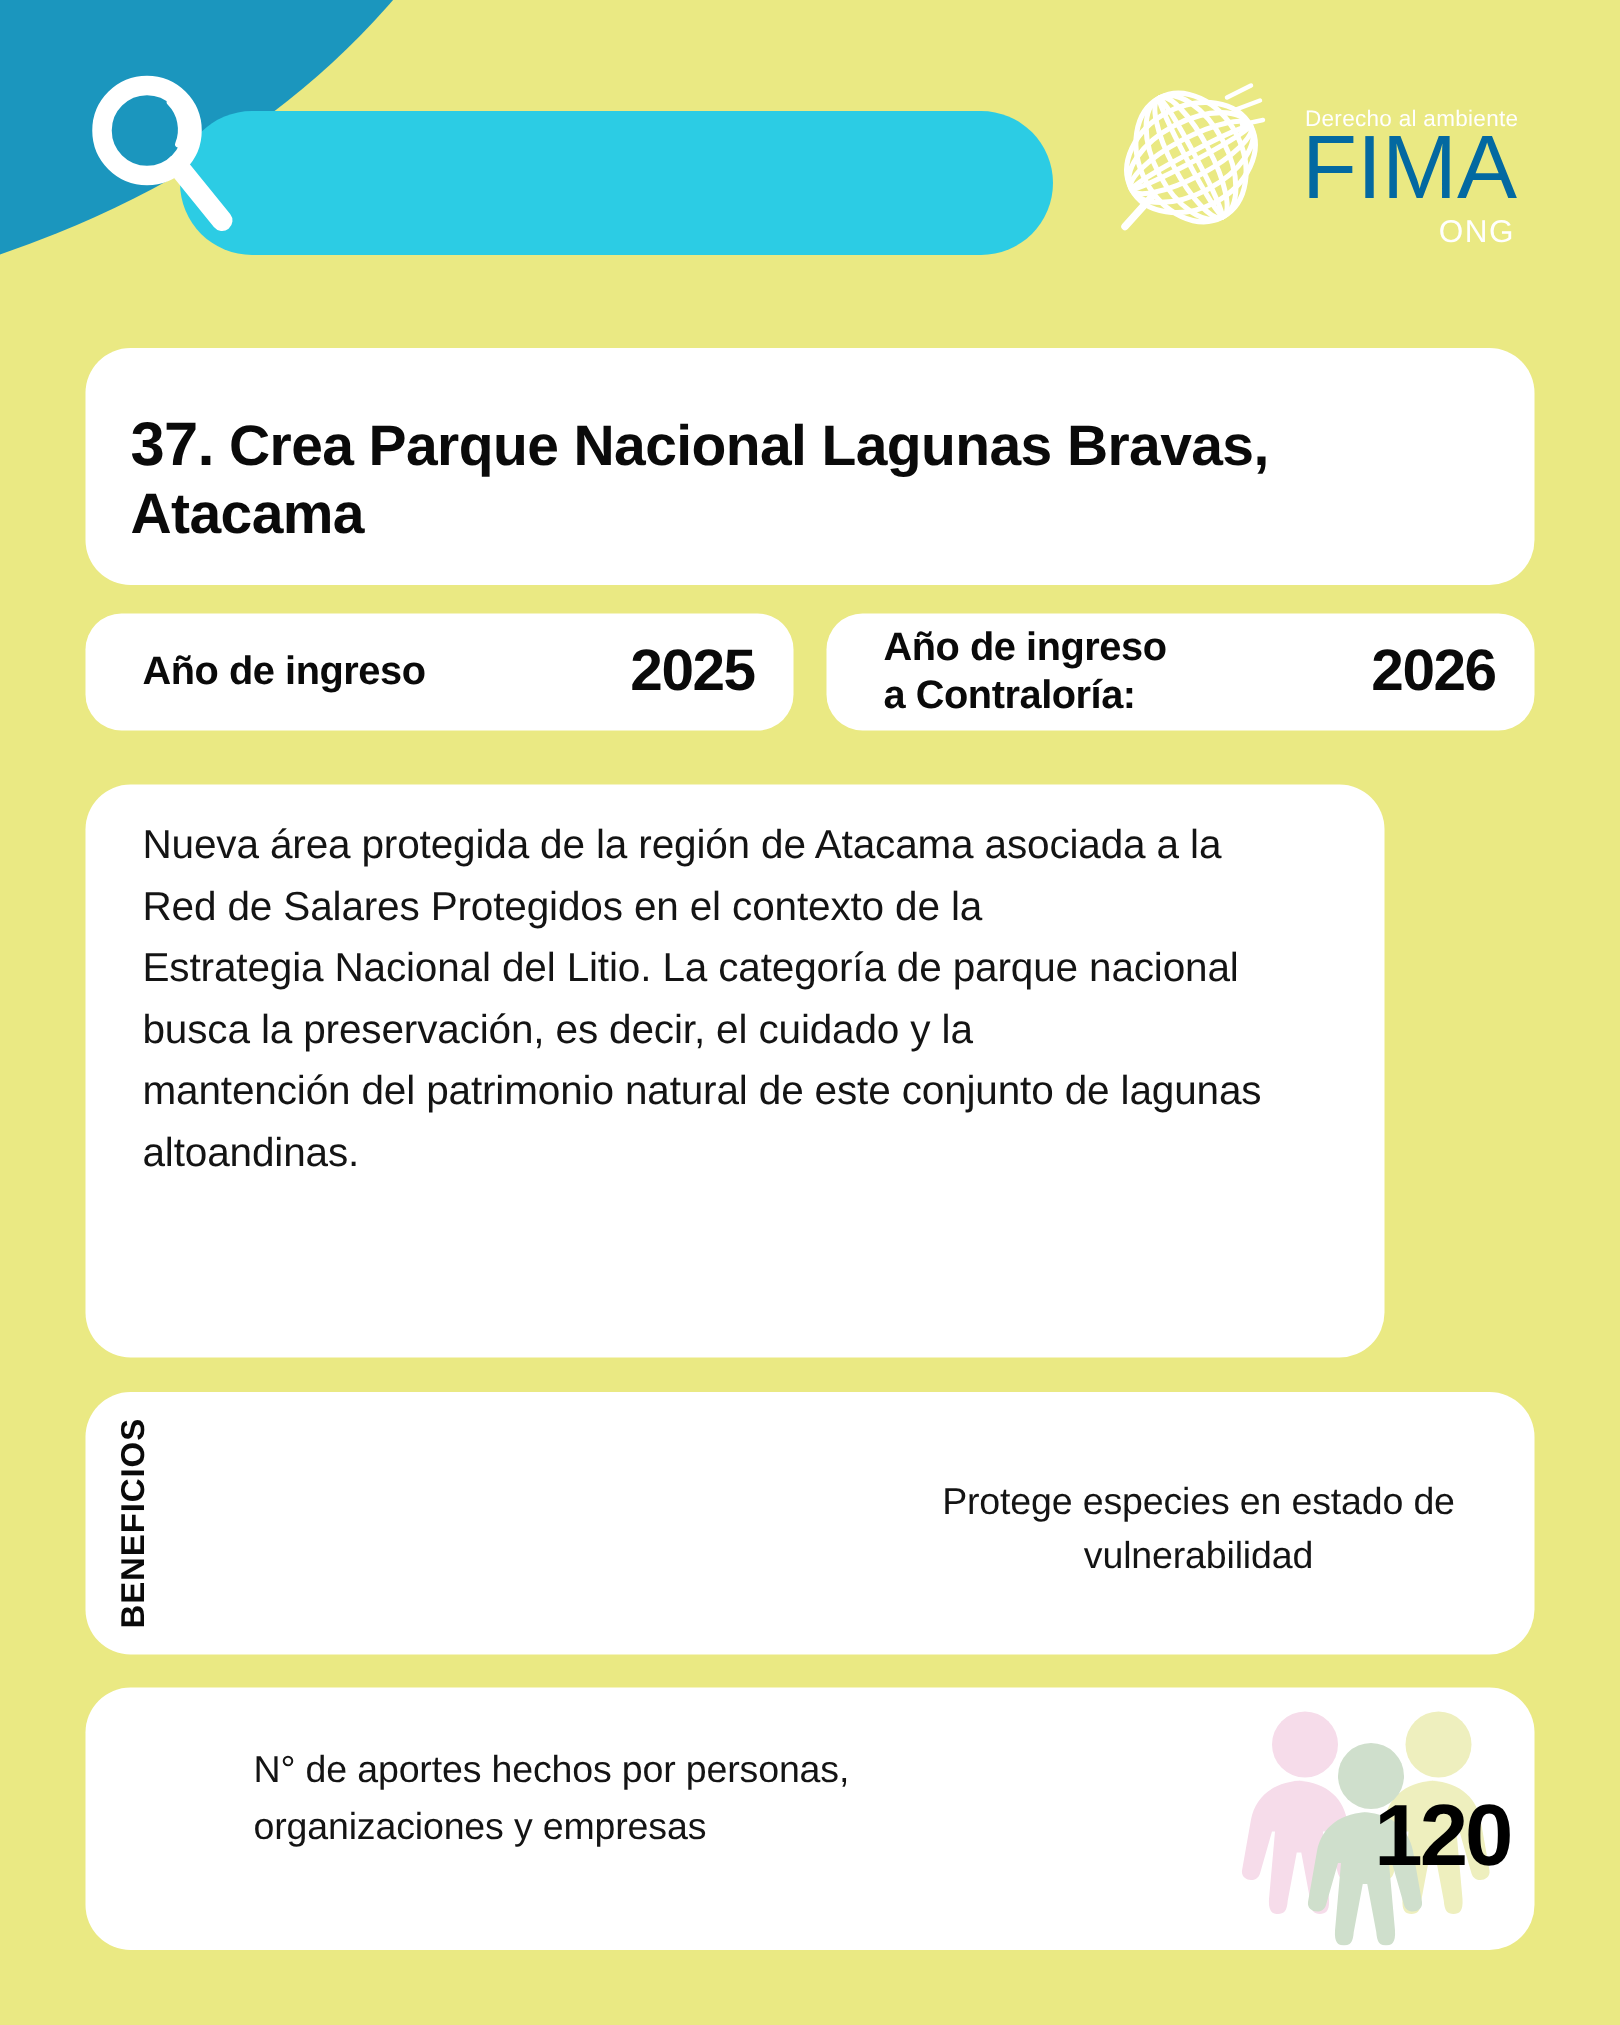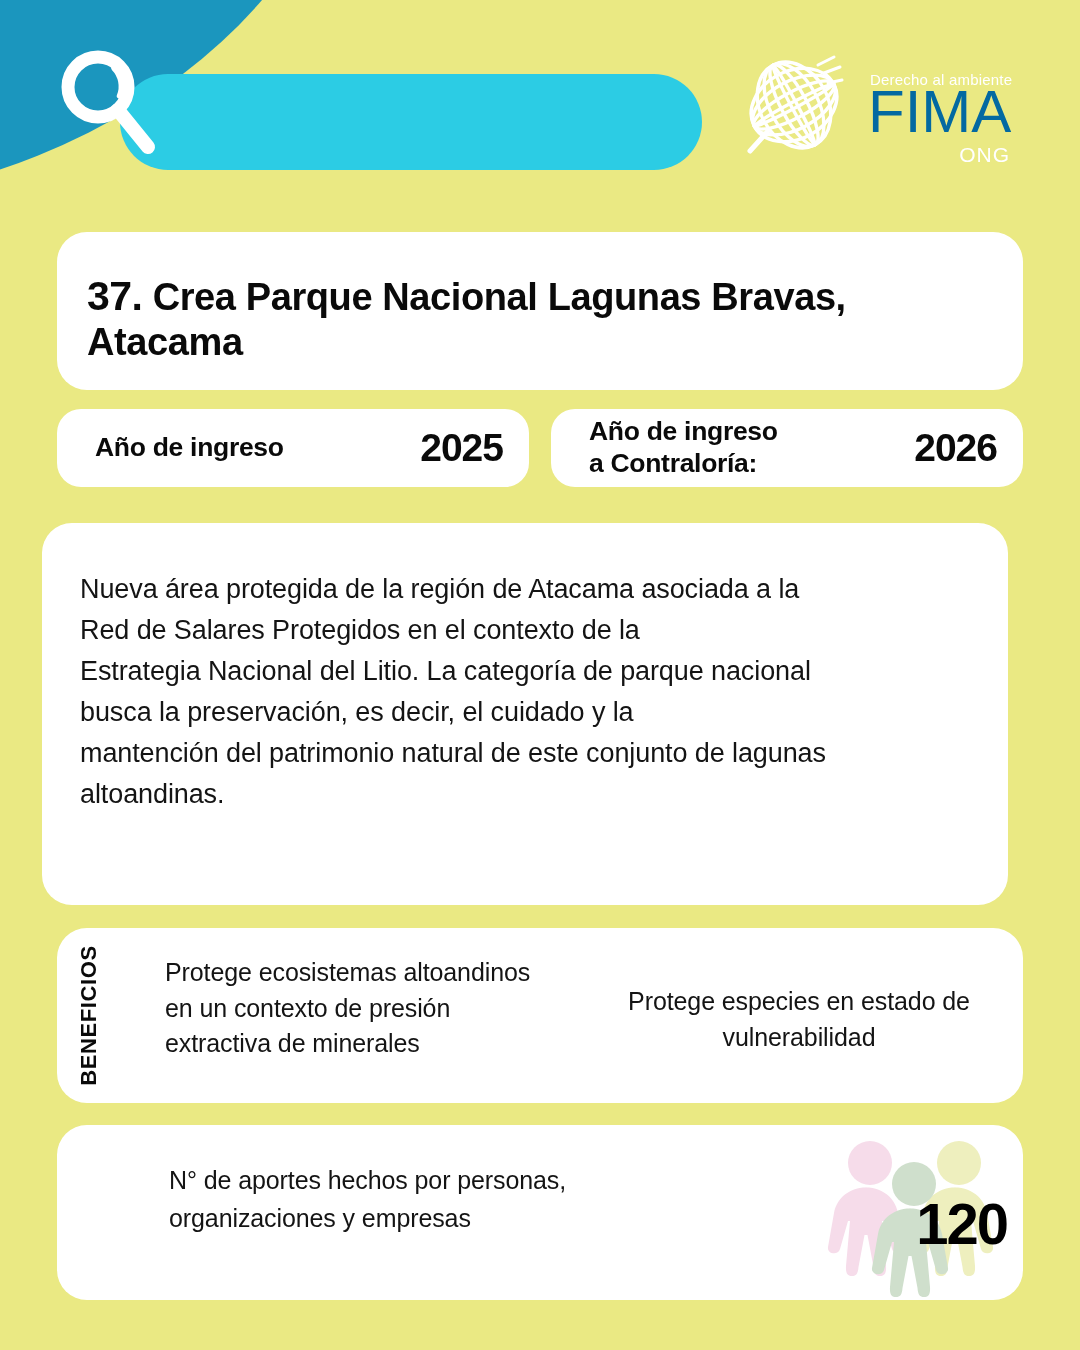--- a/index.html
+++ b/index.html
@@ -177,25 +177,25 @@
 
   .year-value {
     font-size: 39px;
     font-weight: bold;
     color: #0a0a0a;
     letter-spacing: -1px;
     white-space: nowrap;
   }
 
   .card-desc {
-    left: 42px;
+    left: 57px;
     top: 523px;
-    width: 966px;
+    width: 866px;
     height: 382px;
-    padding: 46px 30px 0 38px;
+    padding: 20px 30px 0 38px;
   }
 
   .desc-text {
     font-size: 27px;
     color: #141414;
     line-height: 1.52;
     letter-spacing: -0.1px;
     white-space: pre-line;
     font-stretch: condensed;
   }
@@ -363,21 +363,20 @@
   <div class="desc-text">Nueva área protegida de la región de Atacama asociada a la
 Red de Salares Protegidos en el contexto de la
 Estrategia Nacional del Litio. La categoría de parque nacional
 busca la preservación, es decir, el cuidado y la
 mantención del patrimonio natural de este conjunto de lagunas
 altoandinas.</div>
 </div>
 
 <div class="card card-benefits">
   <div class="benefits-label">BENEFICIOS</div>
-  <div class="benefit-1">Protege ecosistemas altoandinos en un contexto de presión extractiva de minerales</div>
   <div class="benefit-2">Protege especies en estado de vulnerabilidad</div>
 </div>
 
 <div class="card card-contrib">
   <div class="contrib-text">N° de aportes hechos por personas, organizaciones y empresas</div>
   <div class="contrib-figure">
     <svg class="people-svg" viewBox="0 0 185 160">
 
       <g fill="#f6dcea">
         <circle cx="48" cy="26" r="22"></circle>

